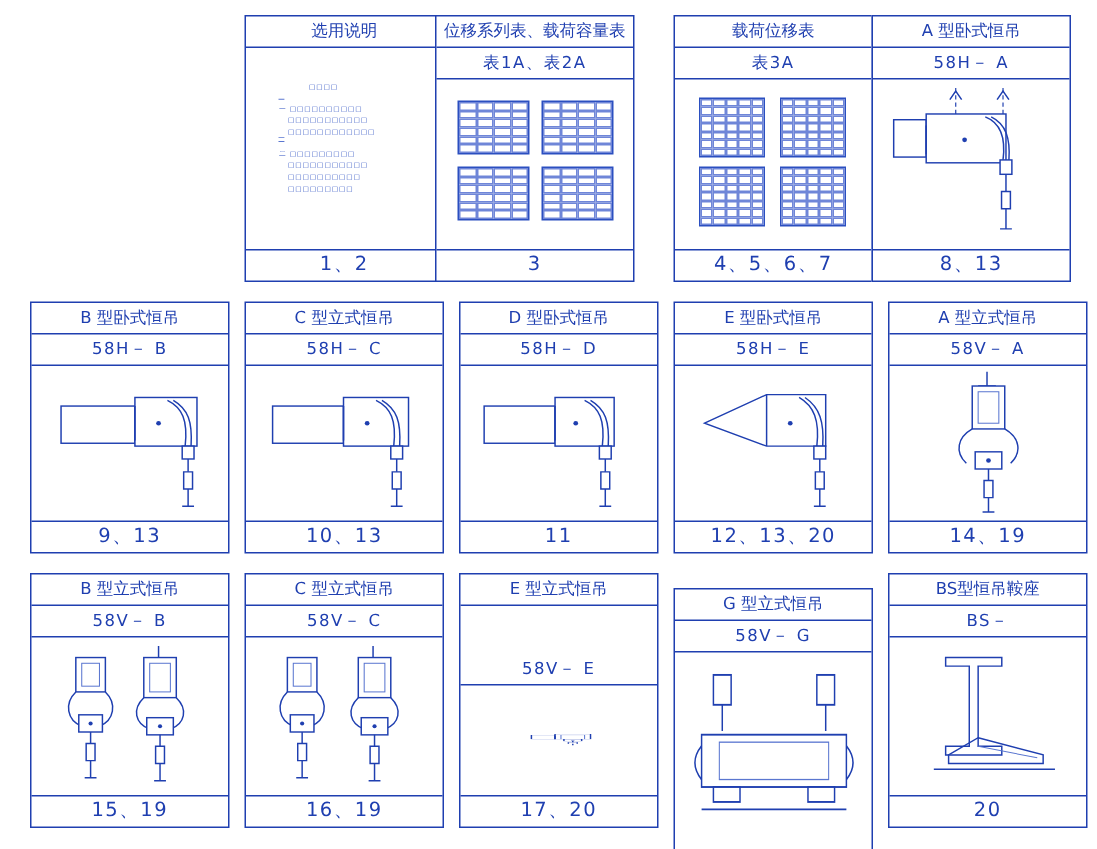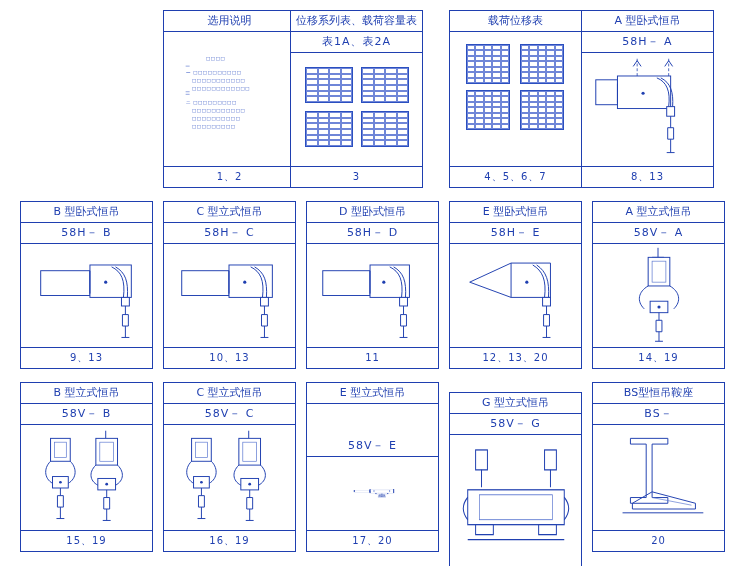--- a/index.html
+++ b/index.html
@@ -53,21 +53,21 @@
     letter-spacing: 1px;
   }
   .card .body {
     flex: 1 1 auto;
     position: relative;
     overflow: hidden;
   }
   .card .ftr {
     border-top: 1.5px solid #1f3fb0;
     text-align: center;
-    font-size: 10px;
+    font-size: 13px;
     line-height: 19px;
     height: 20px;
     color: #1f3fb0;
     letter-spacing: 1px;
   }
 
   
   .tl {
     position: absolute;
     font-size: 4.5px;
@@ -236,20 +236,21 @@
           <div></div>
           <div></div>
           <div></div>
       </div>
     </div>
     <div class="ftr">3</div>
   </div>
 
   <div class="card" style="left:449px; top:10px; width:133px; height:178px;">
     <div class="hdr">载荷位移表</div>
+    <div class="hdr2">表3A</div>
     <div class="body">
       <div class="minitable" style="left:16px; top:12px; width:44px; height:40px; grid-template-columns:repeat(5,1fr); grid-template-rows:repeat(7,1fr);">
         <div></div>
           <div></div>
           <div></div>
           <div></div>
           <div></div>
         <div></div>
           <div></div>
           <div></div>

